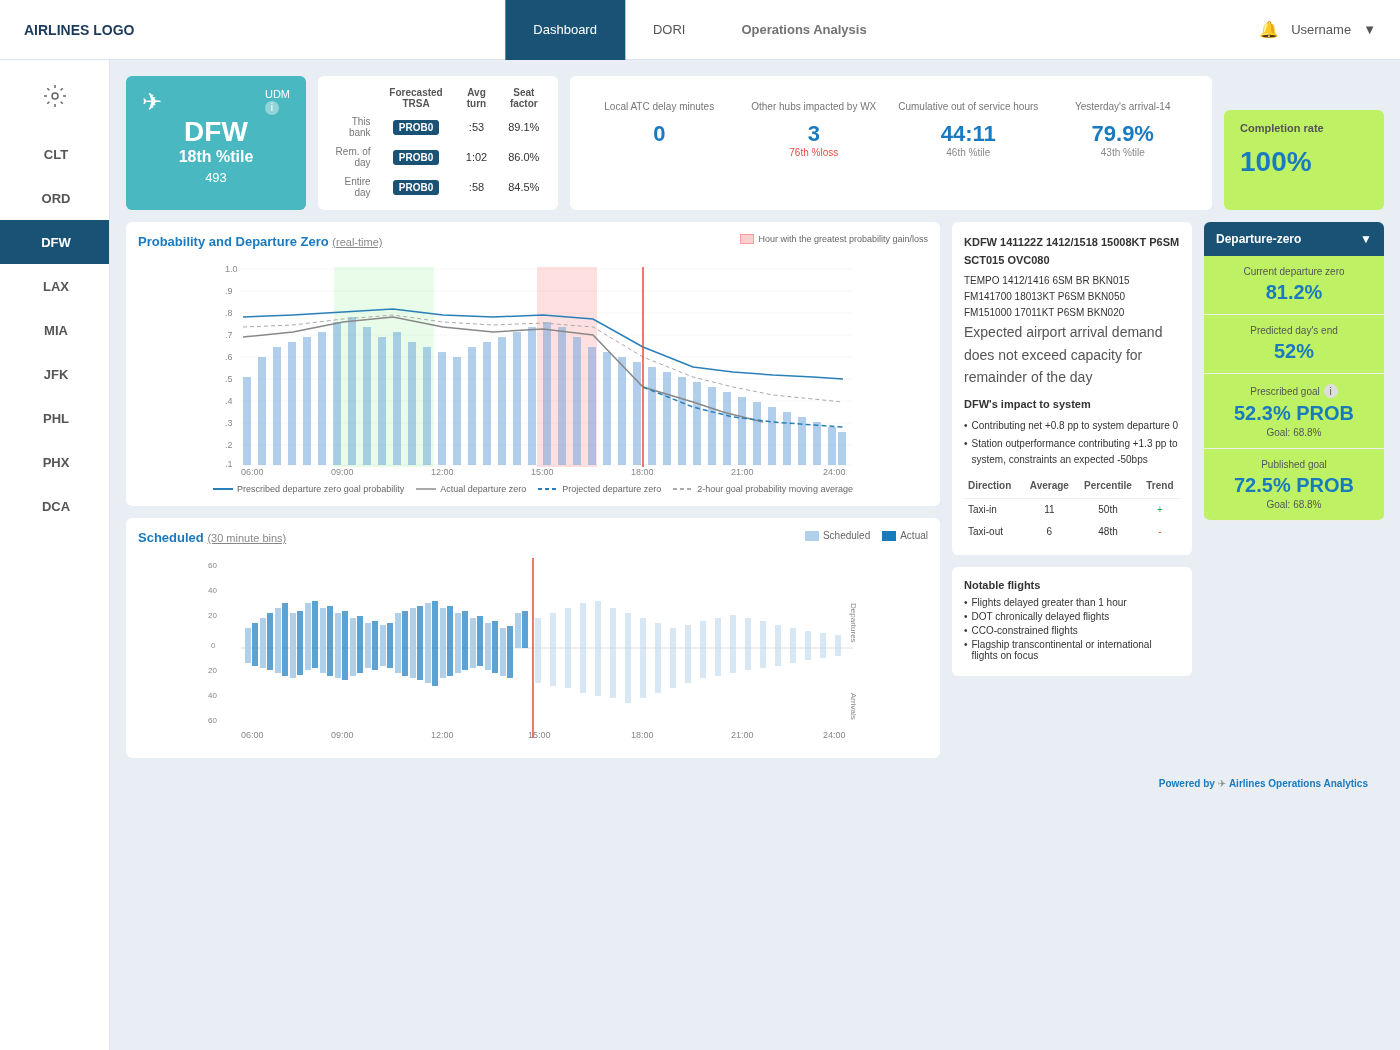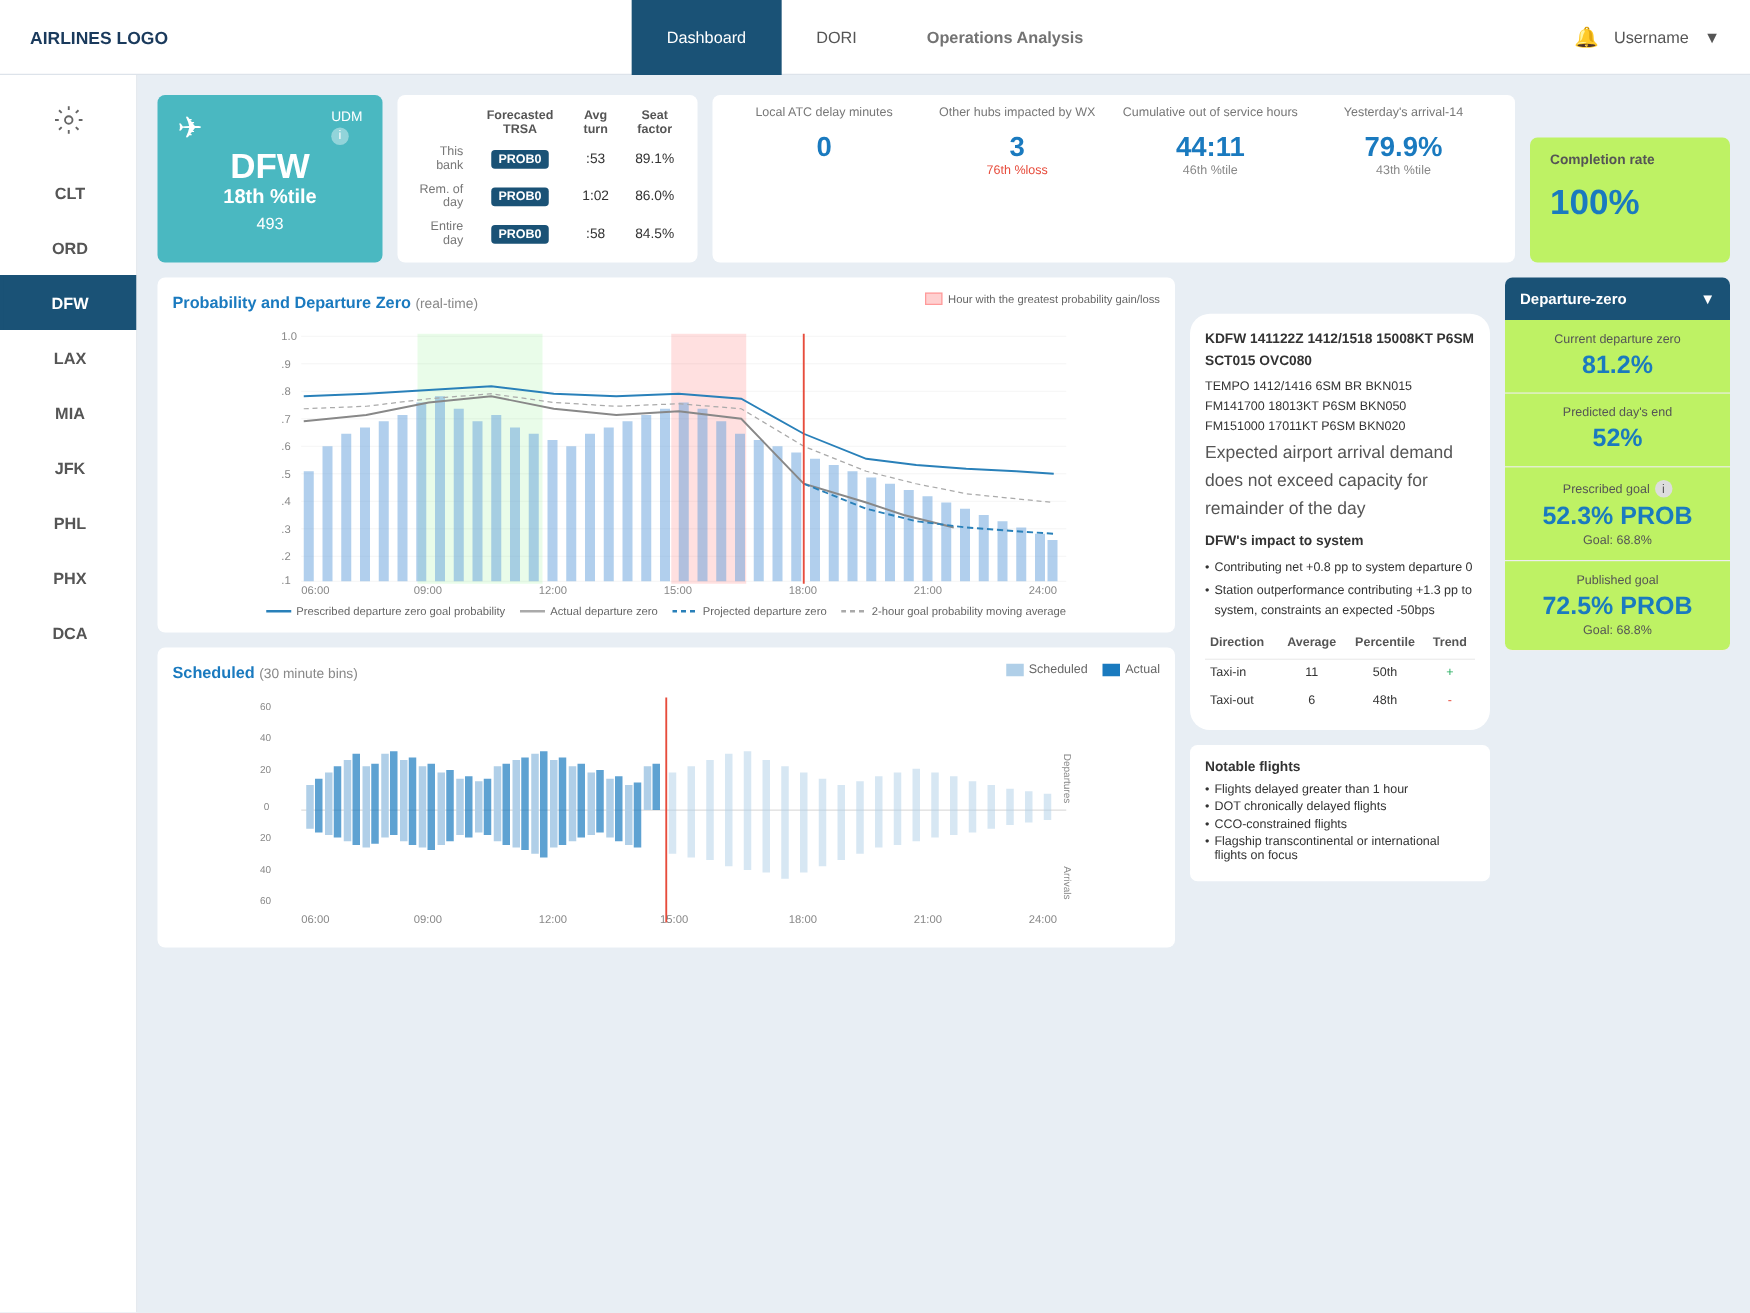--- a/index.html
+++ b/index.html
@@ -177,21 +177,21 @@
       border-radius: 3px;
       font-size: 10px;
       font-weight: bold;
       text-align: right;
     }
 
     
     .atc-stats {
       background: #fff;
       border-radius: 6px;
-      padding: 8px 16px;
+      padding: 24px 16px;
       flex: 1;
       display: grid;
       grid-template-columns: 1fr 1fr 1fr 1fr;
       gap: 8px;
     }
     .atc-stat-col {
       text-align: center;
     }
     .atc-stat-col .label {
       font-size: 10px;
@@ -252,31 +252,31 @@
     .chart-title {
       font-size: 13px;
       font-weight: bold;
       color: #1a7abf;
       margin-bottom: 8px;
     }
     .chart-title .subtitle {
       font-size: 11px;
       color: #888;
       font-weight: normal;
+      text-decoration: underline;
     }
 
     
     .weather-card {
       background: #fff;
-      border-radius: 16px;
+      border-radius: 6px;
       padding: 12px;
       font-size: 10px;
       line-height: 1.6;
       color: #333;
-      margin-top: 29px;
     }
     .weather-card .wx-code {
       font-weight: bold;
       font-size: 11px;
       margin-bottom: 4px;
     }
     .weather-card .arriving-info {
       color: #c0392b;
       font-weight: bold;
       font-size: 10px;
@@ -958,15 +958,19 @@
         </div>
         <div class="dep-zero-section" style="border-radius:0 0 6px 6px;">
           <div class="dz-label">Published goal</div>
           <div class="dz-value">72.5% PROB</div>
           <div class="dz-goal">Goal: 68.8%</div>
         </div>
       </div>
 
     </div>
 
+    <div class="footer-bar">
+      <span>Powered by</span>
+      ✈ <span>Airlines Operations Analytics</span>
+    </div>
 
   </div>
 </div>
 
 </body></html>

